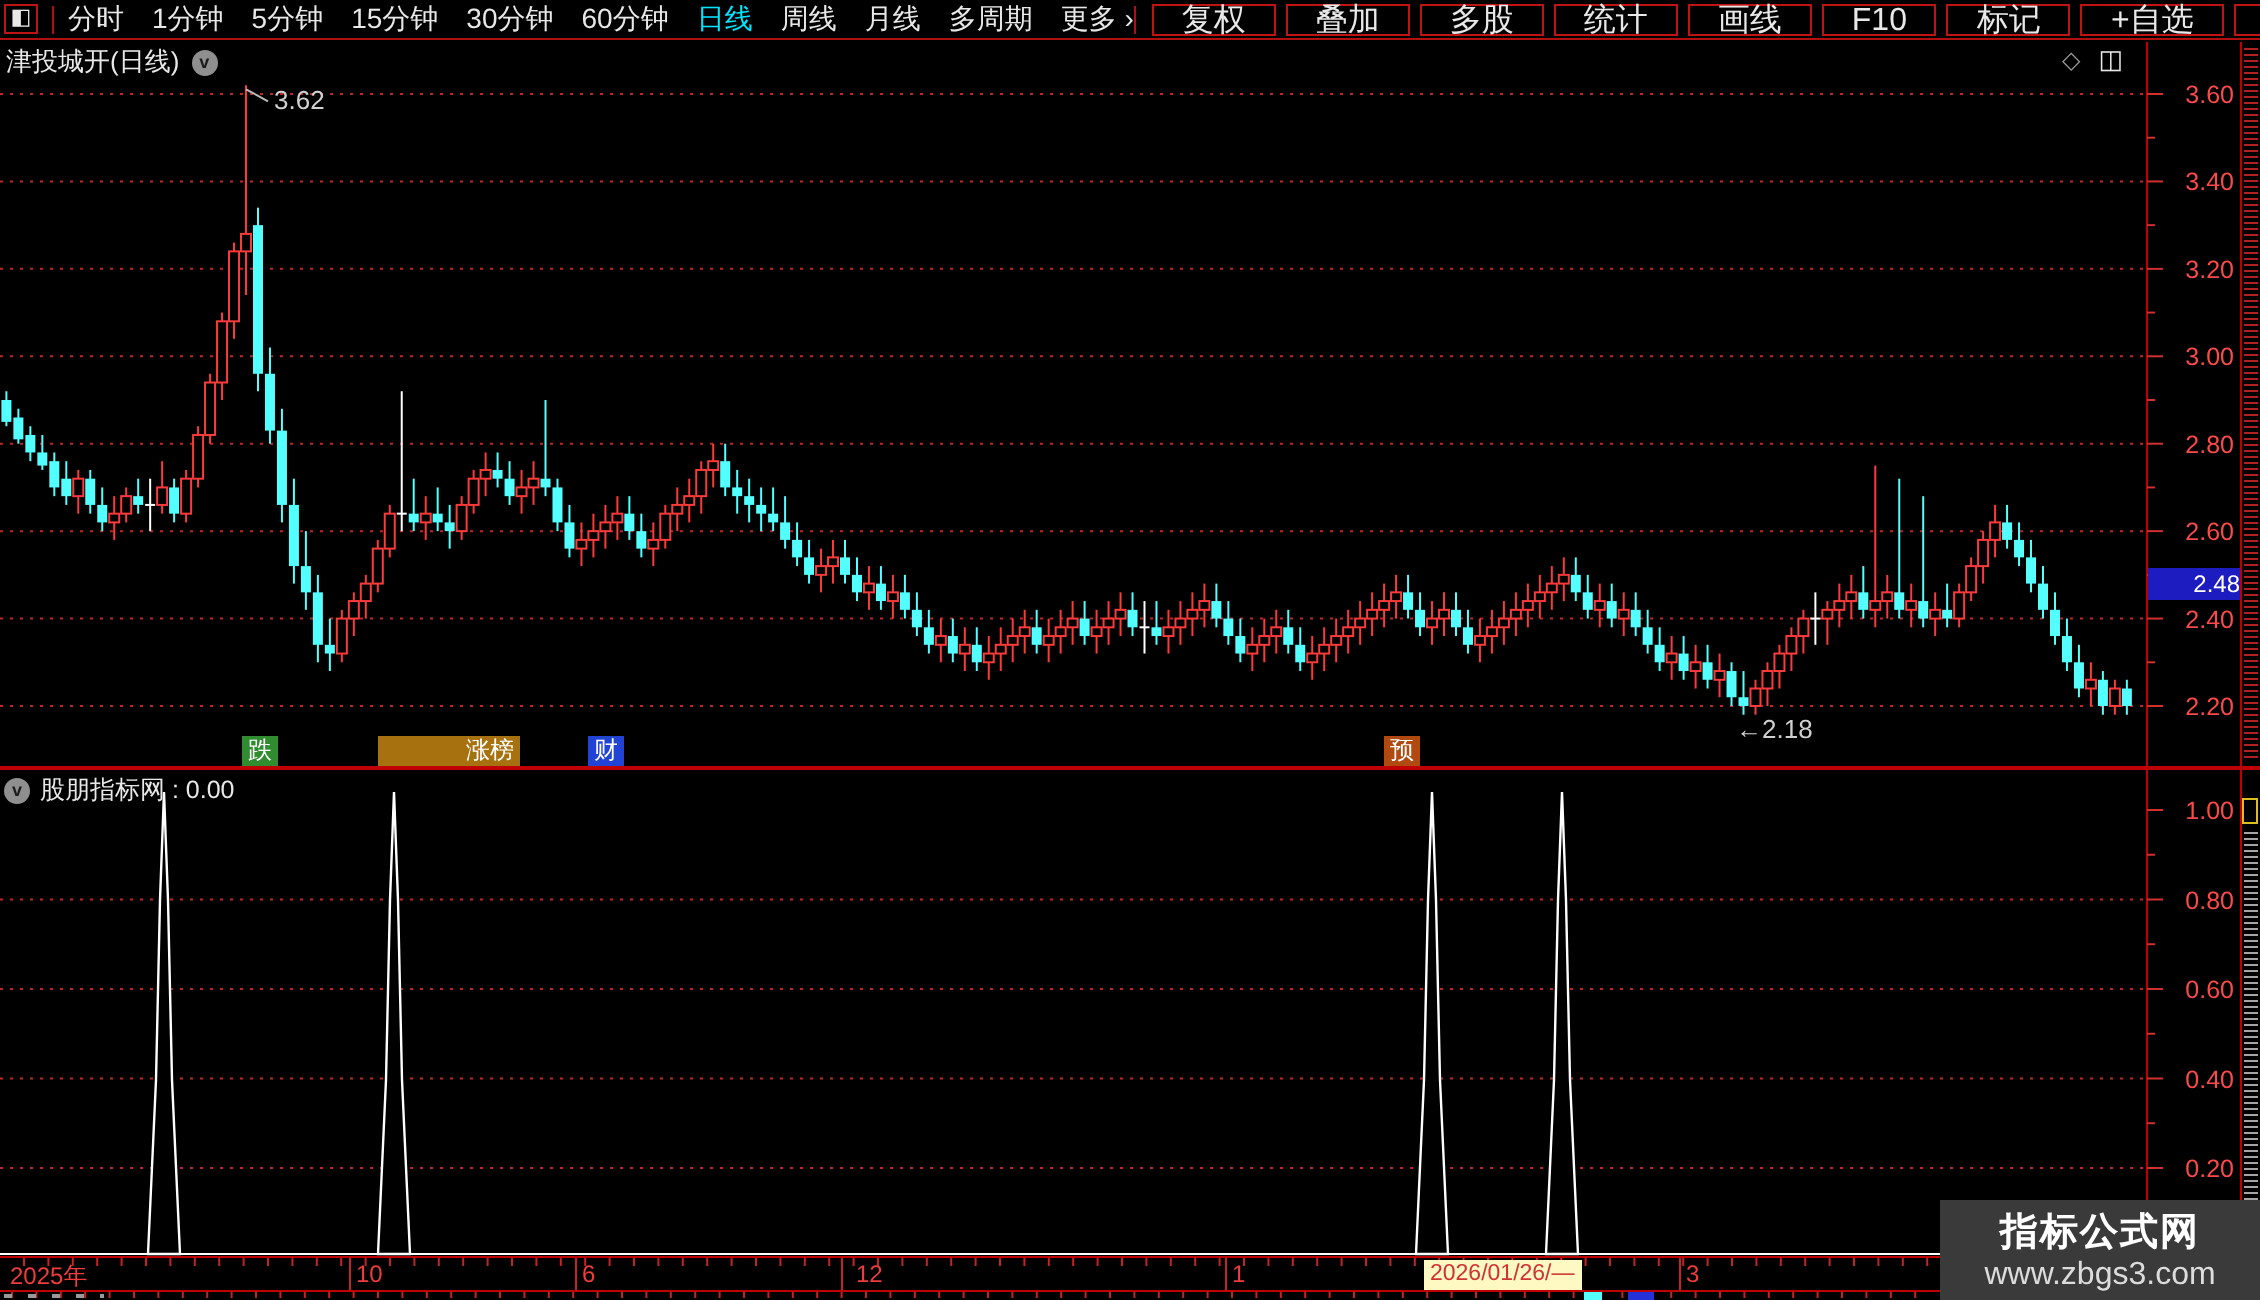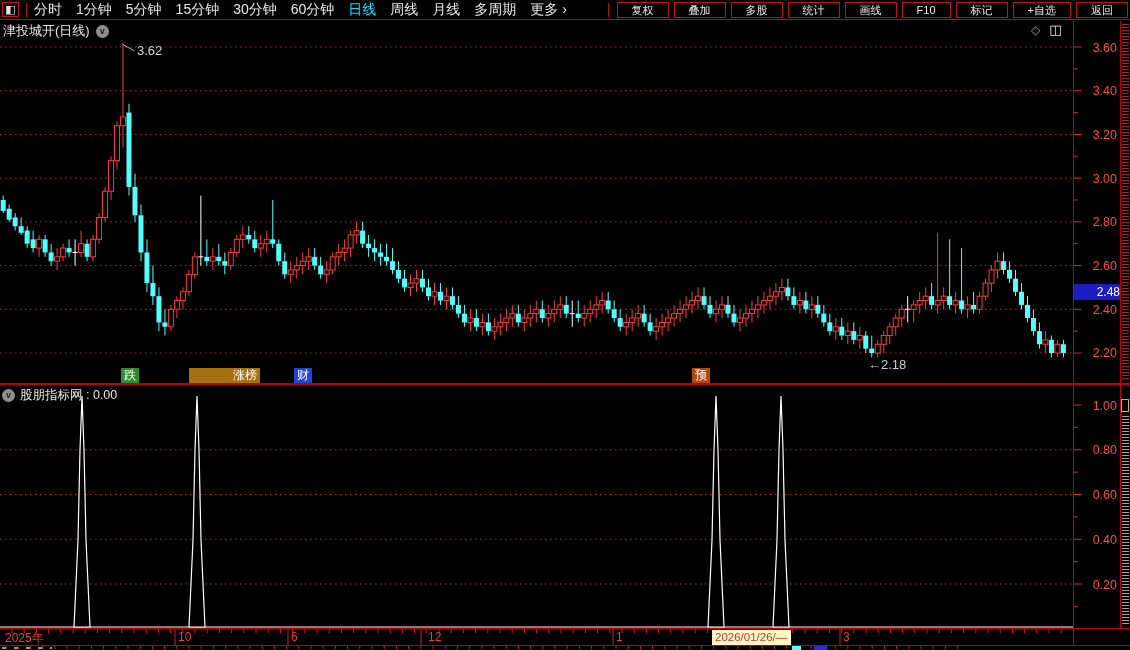--- a/index.html
+++ b/index.html
@@ -11,21 +11,21 @@
     align-items:center;justify-content:space-between;border-bottom:1px solid #b01010;background:#000;z-index:30;}
   .tb-left{display:flex;align-items:center;gap:0;padding-left:2px;}
   .tb-iconbox{width:17px;height:15px;border:1px solid #c01414;color:#e8e8e8;font-size:11px;
     line-height:13px;text-align:center;}
   .tb-sep{width:1px;height:14px;background:#b01010;margin:0 7px;}
   .tf-menu{display:flex;gap:14px;}
   .tf-item{color:#e8e8e8;font-size:14px;cursor:default;white-space:nowrap;}
   .tf-item.active{color:#00e5ff;}
   .tb-right{display:flex;gap:5px;align-items:center;padding-right:2px;}
   .tb-rsep{width:1px;height:14px;background:#b01010;margin-right:3px;}
-  .tb-btn{border:1px solid #c01414;color:#e8e8e8;font-size:11px;padding:0 14px;height:16px;
+  .tb-btn{border:1px solid #c01414;color:#e8e8e8;font-size:16px;padding:0 14px;height:16px;
     line-height:15px;white-space:nowrap;}
   
   svg.canvas{position:absolute;left:0;top:0;z-index:5;pointer-events:none;}
   .main-title{position:absolute;left:3px;top:22px;z-index:20;display:flex;align-items:center;gap:6px;
     color:#e8e8e8;font-size:13px;}
   .chev-circle{display:inline-block;width:13px;height:13px;border-radius:50%;background:#8f8f8f;
     color:#1c1c1c;font-size:9px;font-weight:bold;text-align:center;line-height:12px;}
   .title-icons{position:absolute;left:1031px;top:22px;z-index:20;display:flex;gap:9px;align-items:center;}
   .diamond-ic{color:#9a9a9a;font-size:12px;}
   .split-ic{color:#e8e8e8;font-size:13px;}
@@ -572,13 +572,17 @@
       <div class="tl-label" style="left: 428px;">12</div>
       <div class="tl-label" style="left: 616px;">1</div>
       <div class="tl-label" style="left: 843px;">3</div>
     </div>
   <div class="tl-highlight" id="tl-highlight" style="left: 712px; width: 79px;">2026/01/26/—</div>
 
   <div class="sliver-dashes"></div>
   <div class="sliver-cyan"></div>
   <div class="sliver-blue"></div>
 
+  <div class="watermark">
+    <div class="wm1">指标公式网</div>
+    <div class="wm2">www.zbgs3.com</div>
+  </div>
 </div>
 
 </body></html>

